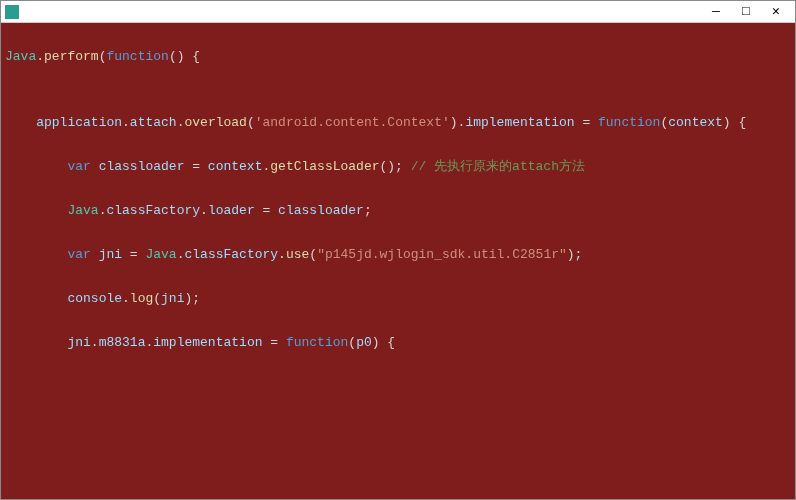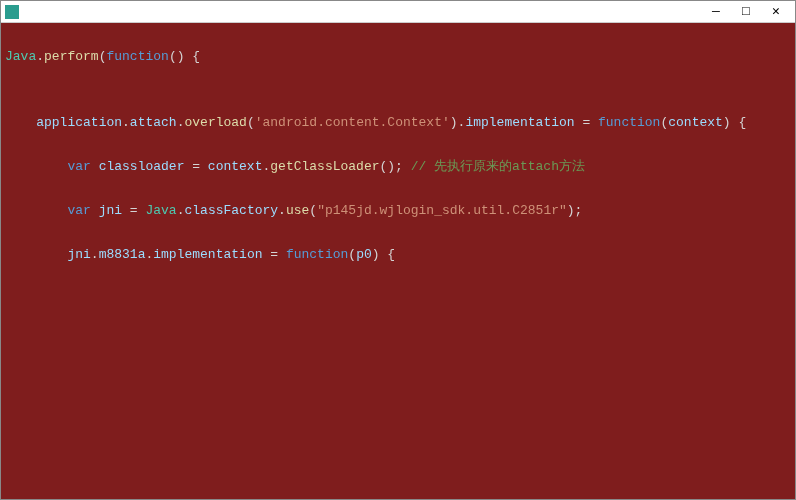--- a/index.html
+++ b/index.html
@@ -63,21 +63,23 @@
     <span class="win-btn">□</span>
     <span class="win-btn">✕</span>
   </div>
 </div>
 
 <div class="editor">
 <span class="line"><span class="k-java">Java</span><span class="k-punc">.</span><span class="k-method">perform</span><span class="k-punc">(</span><span class="k-keyword">function</span><span class="k-punc">() {</span></span>
 <span class="blank"></span>
 <span class="line"><span>    </span><span class="k-var">application</span><span class="k-punc">.</span><span class="k-prop">attach</span><span class="k-punc">.</span><span class="k-method">overload</span><span class="k-punc">(</span><span class="k-string">'android.content.Context'</span><span class="k-punc">).</span><span class="k-prop">implementation</span><span class="k-op"> = </span><span class="k-keyword">function</span><span class="k-punc">(</span><span class="k-param">context</span><span class="k-punc">) {</span></span>
 <span class="line"><span>        </span><span class="k-keyword">var</span><span class="k-var"> cl</span><span class="k-var">assloader</span><span class="k-op"> = </span><span class="k-var">context</span><span class="k-punc">.</span><span class="k-method">getClassLoader</span><span class="k-punc">(); </span><span class="k-comment">// 先执行原来的attach方法</span></span>
+<span class="line"><span>        </span><span class="k-java">Java</span><span class="k-punc">.</span><span class="k-prop">classFactory</span><span class="k-punc">.</span><span class="k-prop">loader</span><span class="k-op"> = </span><span class="k-var">classloader</span><span class="k-punc">;</span></span>
 <span class="line"><span>        </span><span class="k-keyword">var</span><span> </span><span class="k-var">jni</span><span class="k-op"> = </span><span class="k-java">Java</span><span class="k-punc">.</span><span class="k-prop">classFactory</span><span class="k-punc">.</span><span class="k-method">use</span><span class="k-punc">(</span><span class="k-string">"p145jd.wjlogin_sdk.util.C2851r"</span><span class="k-punc">);</span></span>
+<span class="line"><span>        </span><span class="k-var">console</span><span class="k-punc">.</span><span class="k-method">log</span><span class="k-punc">(</span><span class="k-var">jni</span><span class="k-punc">);</span></span>
 <span class="line"><span>        </span><span class="k-var">jni</span><span class="k-punc">.</span><span class="k-prop">m8831a</span><span class="k-punc">.</span><span class="k-prop">implementation</span><span class="k-op"> = </span><span class="k-keyword">function</span><span class="k-punc">(</span><span class="k-param">p0</span><span class="k-punc">) {</span></span>
 
 
 
 
 
 
 
 
 

